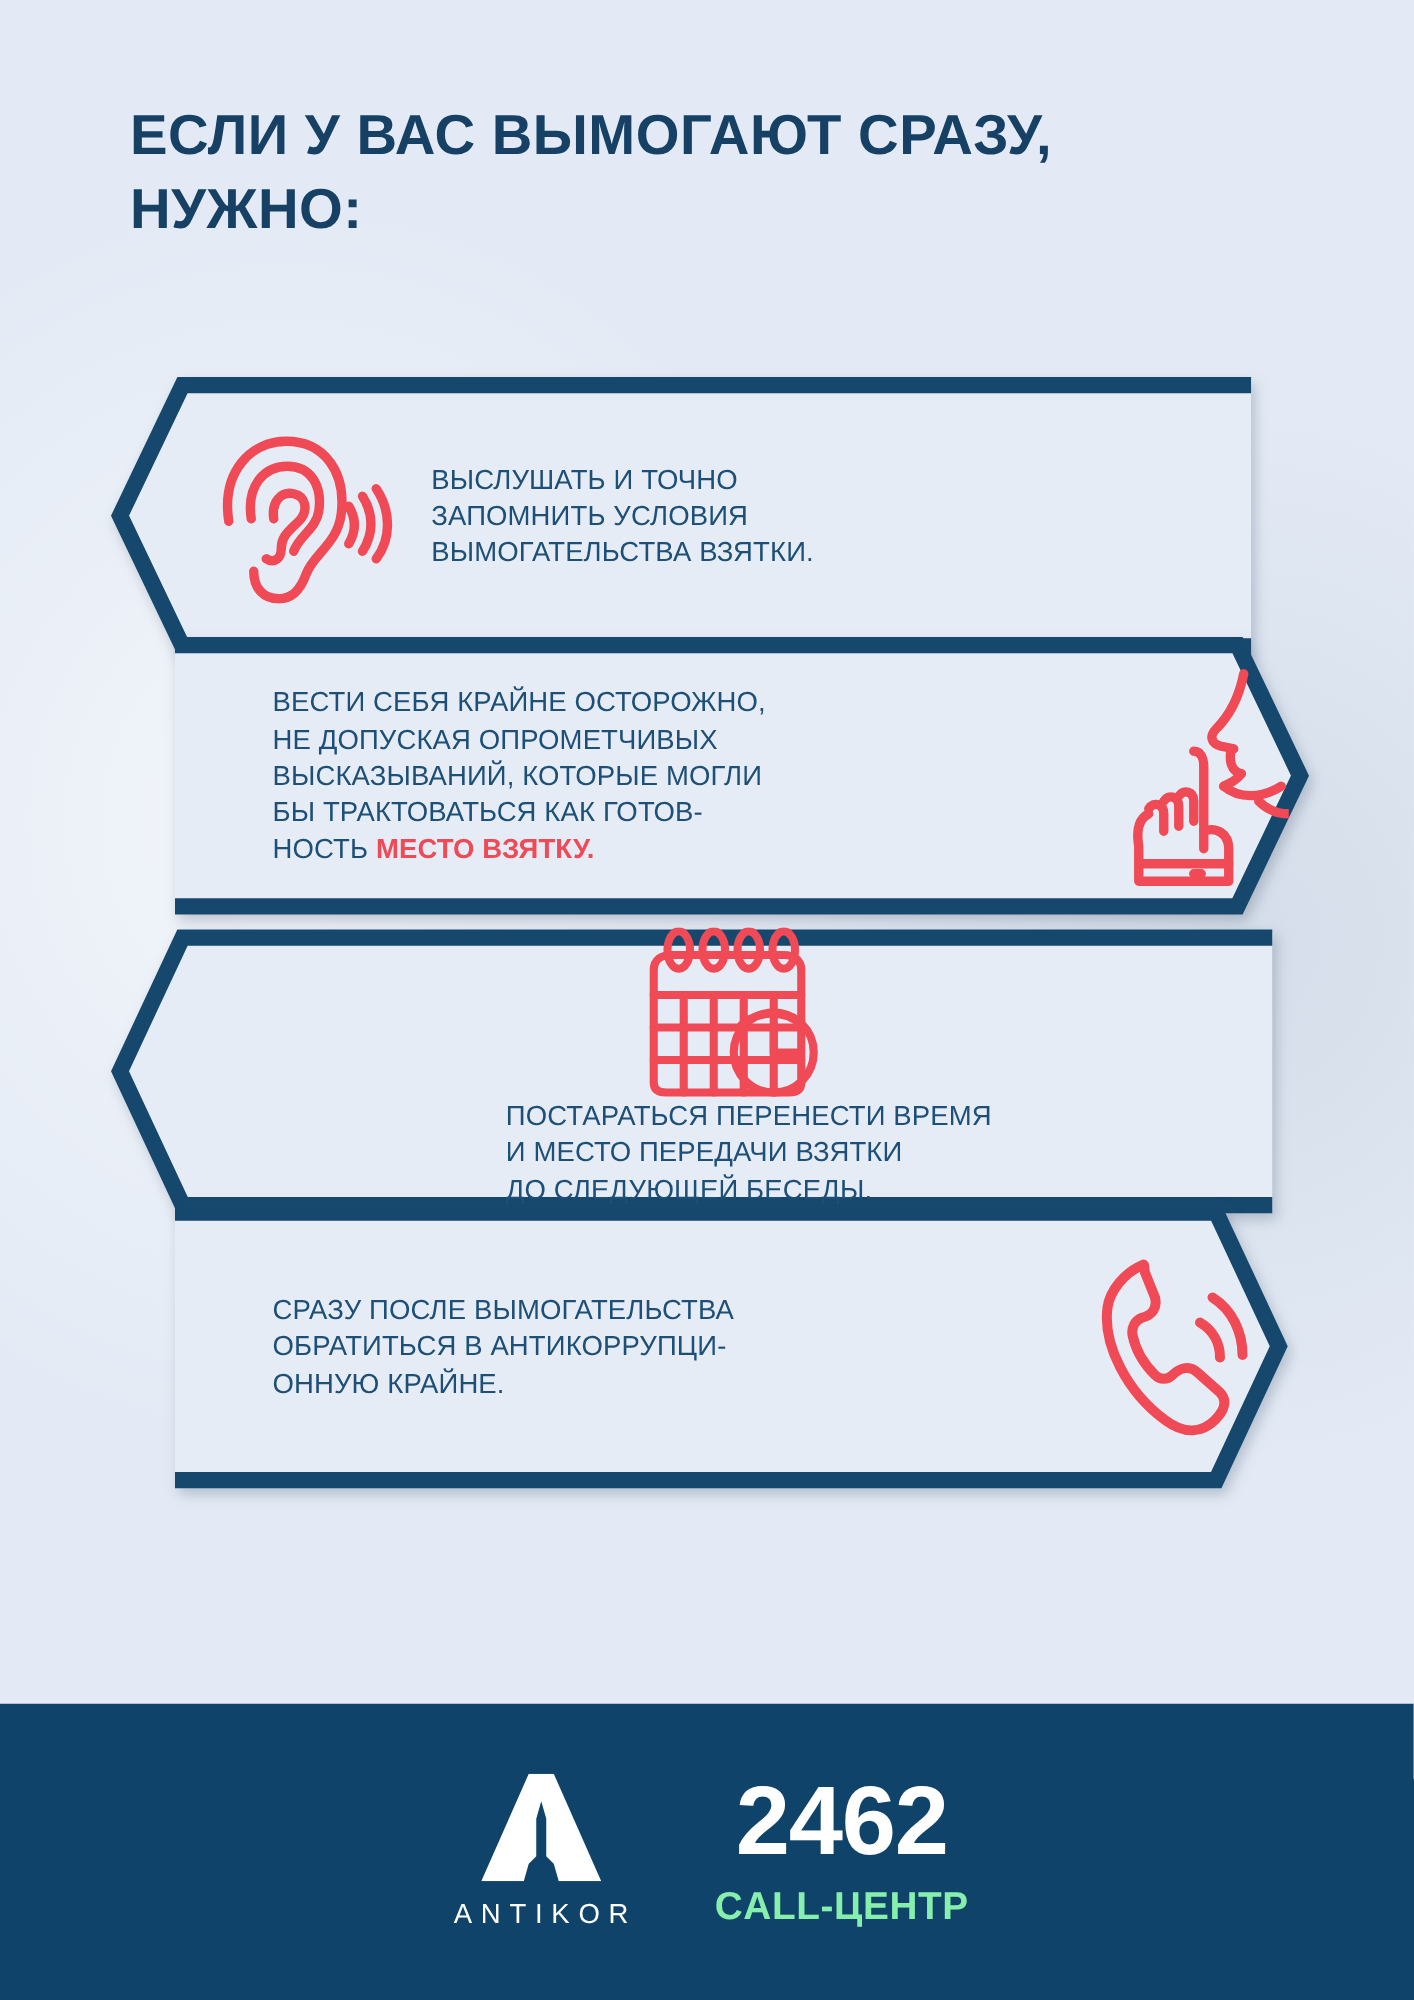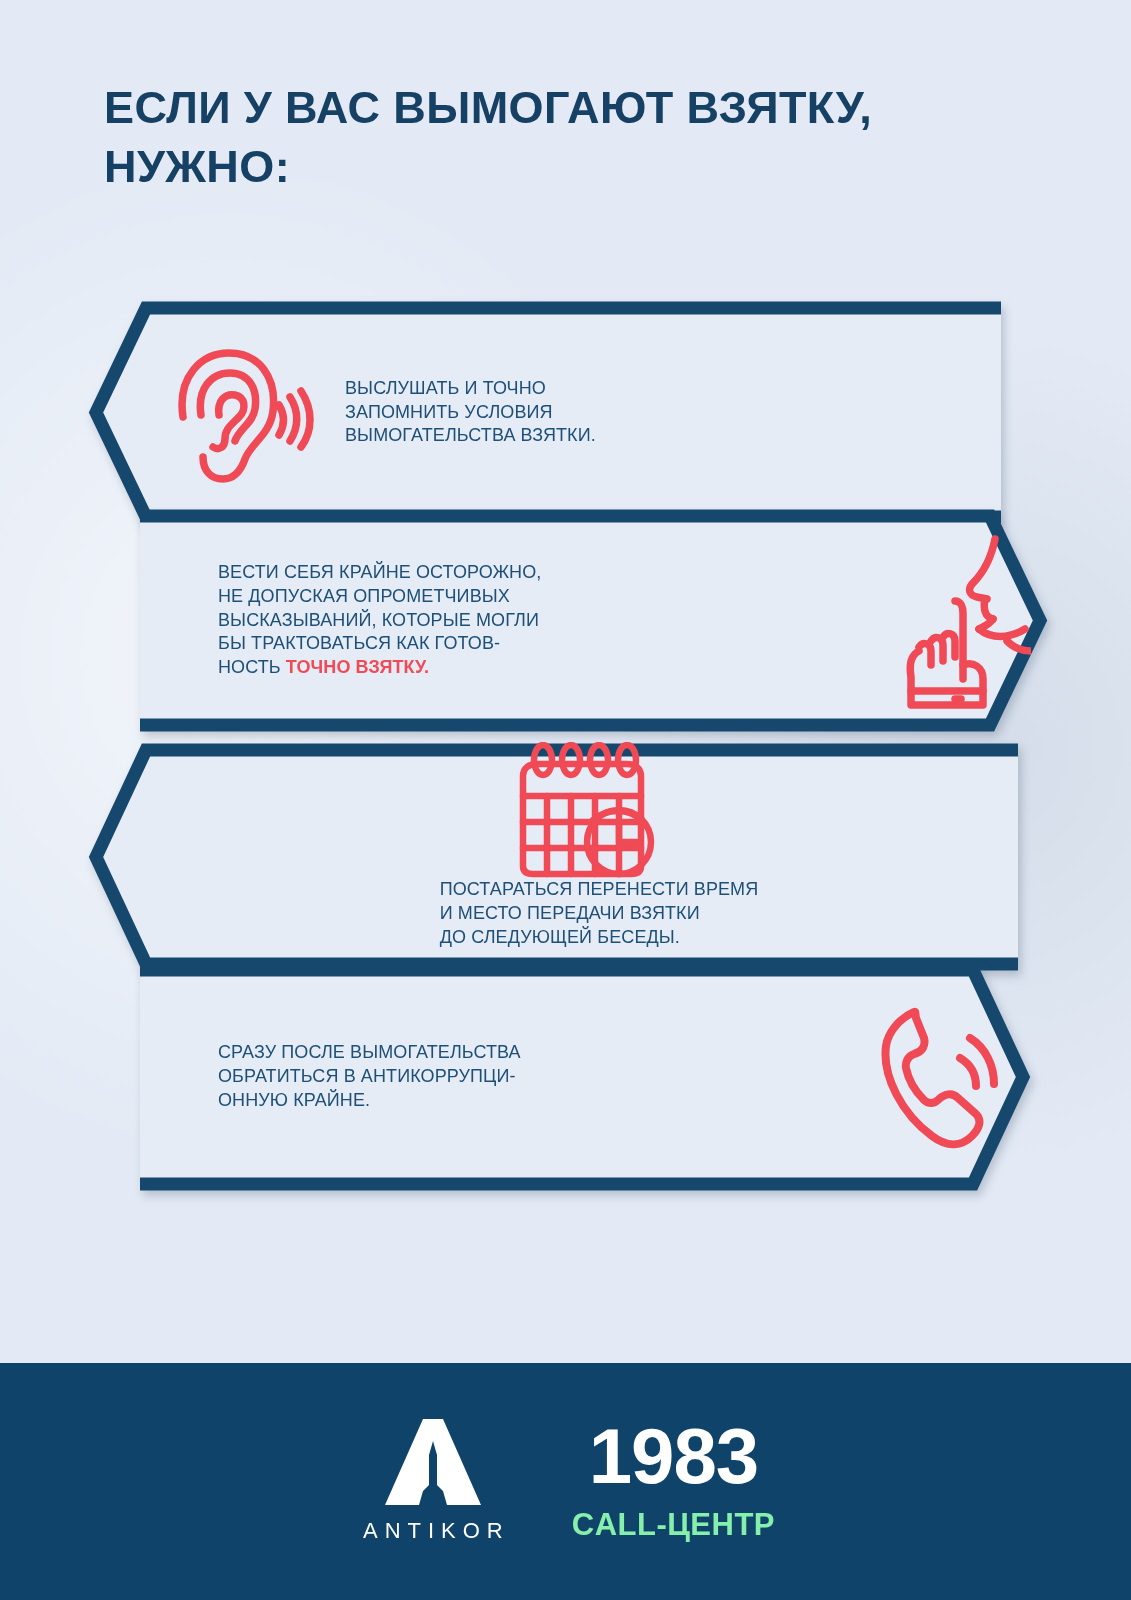--- a/index.html
+++ b/index.html
@@ -42,21 +42,21 @@
     filter:drop-shadow(3px 5px 5px rgba(60,80,105,.28));
   }
   .banner .shape svg{ display:block; width:100%; height:100%; }
 
   .b-content{
     position:absolute; inset:0;
     display:flex; align-items:center;
   }
   .b-text{
     color:#1d4f77;
-    font-size:18px;
+    font-size:22px;
     line-height:1.33;
     letter-spacing:.1px;
     white-space:pre-line;
   }
   .b-text .hl{ color:#ef4a55; font-weight:bold; }
   .icon-box{ flex:0 0 auto; display:flex; align-items:center; justify-content:center; }
 
   
   #banner1{ left:86px;  top:300px;  width:915px;  height:225px; }
   #banner2{ left:138px; top:508px;  width:912px;  height:225px; }
@@ -106,21 +106,21 @@
     color:#86efac; font-size:31px; font-weight:bold; letter-spacing:.5px;
     margin-top:12px;
   }
 </style>
 </head>
 <body>
 
 <div class="bg-sheen"></div>
 <div class="bg-sheen2"></div>
 
-<h1 class="title">ЕСЛИ У ВАС ВЫМОГАЮТ ВЗЯТКУ,
+<h1 class="title">ЕСЛИ У ВАС ВЫМОГАЮТ СРАЗУ,
 НУЖНО:</h1>
 
 <div class="banner" id="banner1">
   <div class="shape">
     <svg viewBox="0 0 915 225" preserveAspectRatio="none">
       <polygon points="60,4 915,4 915,221 60,221 4,112.5" fill="#e6ecf6"></polygon>
       <polyline points="915,8 60,8 10,112.5 60,217 915,217" fill="none" stroke="#16486e" stroke-width="13" stroke-linejoin="miter"></polyline>
     </svg>
   </div>
   <div class="b-content">
@@ -147,21 +147,21 @@
     <svg viewBox="0 0 912 225" preserveAspectRatio="none">
       <polygon points="2,4 852,4 908,112.5 852,221 2,221" fill="#e6ecf6"></polygon>
       <polyline points="2,8 852,8 902,112.5 852,217 2,217" fill="none" stroke="#16486e" stroke-width="13" stroke-linejoin="miter"></polyline>
     </svg>
   </div>
   <div class="b-content">
     <div class="b-text"><span>ВЕСТИ СЕБЯ КРАЙНЕ ОСТОРОЖНО,
 НЕ ДОПУСКАЯ ОПРОМЕТЧИВЫХ
 ВЫСКАЗЫВАНИЙ, КОТОРЫЕ МОГЛИ
 БЫ ТРАКТОВАТЬСЯ КАК ГОТОВ-
-НОСТЬ </span><span class="hl">ТОЧНО ВЗЯТКУ.</span></div>
+НОСТЬ </span><span class="hl">МЕСТО ВЗЯТКУ.</span></div>
     <div class="icon-box">
       <svg width="132" height="176" viewBox="0 0 132 176">
         <g fill="none" stroke="#ef4a55" stroke-width="7.5" stroke-linecap="round" stroke-linejoin="round">
 
           <path d="M96 6 C92 26 84 40 74 50 C68 56 70 62 78 64 L88 66"></path>
           <path d="M86 66 C84 76 86 84 94 86"></path>
           <path d="M80 96 C92 106 110 106 126 96"></path>
           <path d="M94 86 C88 94 82 94 80 96"></path>
           <path d="M108 108 C116 116 126 118 132 118"></path>
 
@@ -247,16 +247,16 @@
 </div>
 
 <div class="footer">
   <div class="logo">
     <svg class="logo-mark" viewBox="0 0 96 86">
       <path d="M38 0 L58 0 L96 86 L62 86 L58 72 L52 66 L52 36 L48 22 L44 36 L44 66 L38 72 L34 86 L0 86 Z" fill="#ffffff"></path>
     </svg>
     <div class="logo-word">ANTIKOR</div>
   </div>
   <div class="call">
-    <div class="call-number">1983</div>
+    <div class="call-number">2462</div>
     <div class="call-label">CALL-ЦЕНТР</div>
   </div>
 </div>
 
 </body></html>

